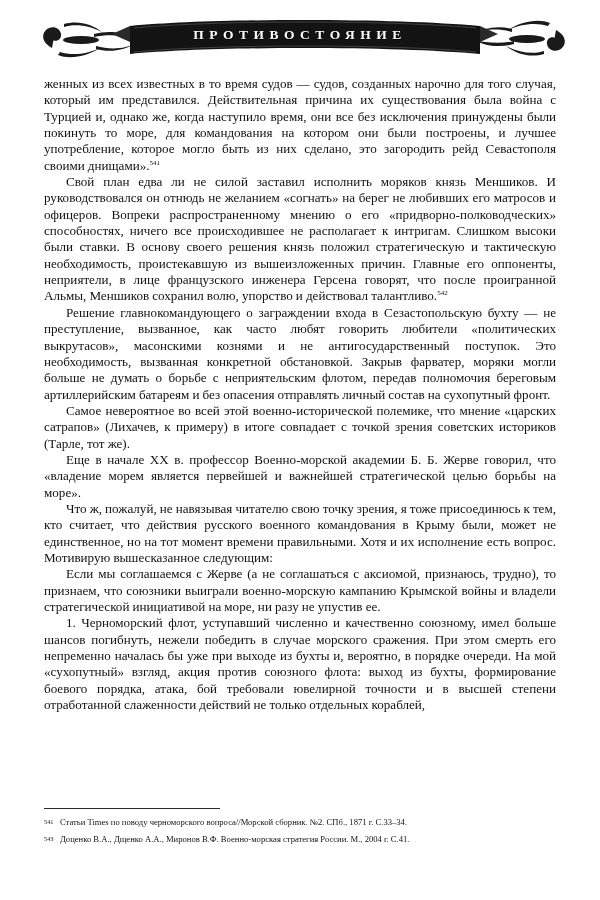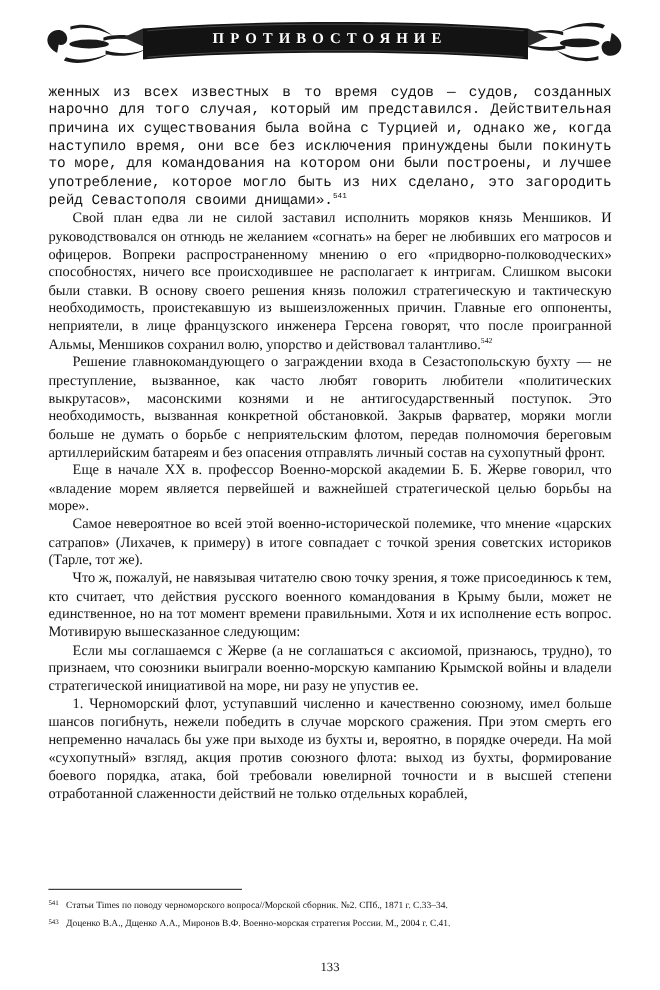--- a/index.html
+++ b/index.html
@@ -60,21 +60,20 @@
     margin: 0;
     text-align: justify;
     font-size: 13.1px;
     line-height: 16.35px;
     text-indent: 22px;
     hyphens: manual;
     word-spacing: -0.2px;
   }
   .body-text p.no-indent {
     text-indent: 0;
-    font-family: Liberation Mono, monospace;
   }
 
   
   .footnotes {
     position: absolute;
     left: 44px;
     right: 44px;
     bottom: 58px;
   }
   .fn-rule {
@@ -151,34 +150,33 @@
       <path d="M100 20 C182 12 358 12 442 20" stroke="#555" stroke-width="0.7" fill="none"></path>
       <path d="M100 44 C182 36 358 36 442 44" stroke="#555" stroke-width="0.7" fill="none"></path>
     </svg>
     <div class="banner-title">Противостояние</div>
   </div>
 
   <div class="body-text">
     <p class="no-indent"><span>женных из всех известных в то время судов — судов, созданных нарочно для того случая, который им представился. Действительная причина их существования была война с Турцией и, однако же, когда наступило время, они все без исключения принуждены были покинуть то море, для командования на котором они были построены, и лучшее употребление, которое могло быть из них сделано, это загородить рейд Севастополя своими днищами».</span><sup class="ref">541</sup></p>
     <p><span>Свой план едва ли не силой заставил исполнить моряков князь Меншиков. И руководствовался он отнюдь не желанием «согнать» на берег не любивших его матросов и офицеров. Вопреки распространенному мнению о его «придворно-полководческих» способностях, ничего все происходившее не располагает к интригам. Слишком высоки были ставки. В основу своего решения князь положил стратегическую и тактическую необходимость, проистекавшую из вышеизложенных причин. Главные его оппоненты, неприятели, в лице французского инженера Герсена говорят, что после проигранной Альмы, Меншиков сохранил волю, упорство и действовал талантливо.</span><sup class="ref">542</sup></p>
     <p>Решение главнокомандующего о заграждении входа в Сезастопольскую бухту — не преступление, вызванное, как часто любят говорить любители «политических выкрутасов», масонскими кознями и не антигосударственный поступок. Это необходимость, вызванная конкретной обстановкой. Закрыв фарватер, моряки могли больше не думать о борьбе с неприятельским флотом, передав полномочия береговым артиллерийским батареям и без опасения отправлять личный состав на сухопутный фронт.</p>
+    <p>Самое невероятное во всей этой военно-исторической полемике, что мнение «царских сатрапов» (Лихачев, к примеру) в итоге совпадает с точкой зрения советских историков (Тарле, тот же).</p>
     <p>Еще в начале XX в. профессор Военно-морской академии Б. Б. Жерве говорил, что «владение морем является первейшей и важнейшей стратегической целью борьбы на море».</p>
-    <p>Самое невероятное во всей этой военно-исторической полемике, что мнение «царских сатрапов» (Лихачев, к примеру) в итоге совпадает с точкой зрения советских историков (Тарле, тот же).</p>
     <p>Что ж, пожалуй, не навязывая читателю свою точку зрения, я тоже присоединюсь к тем, кто считает, что действия русского военного командования в Крыму были, может не единственное, но на тот момент времени правильными. Хотя и их исполнение есть вопрос. Мотивирую вышесказанное следующим:</p>
     <p>Если мы соглашаемся с Жерве (а не соглашаться с аксиомой, признаюсь, трудно), то признаем, что союзники выиграли военно-морскую кампанию Крымской войны и владели стратегической инициативой на море, ни разу не упустив ее.</p>
     <p>1. Черноморский флот, уступавший численно и качественно союзному, имел больше шансов погибнуть, нежели победить в случае морского сражения. При этом смерть его непременно началась бы уже при выходе из бухты и, вероятно, в порядке очереди. На мой «сухопутный» взгляд, акция против союзного флота: выход из бухты, формирование боевого порядка, атака, бой требовали ювелирной точности и в высшей степени отработанной слаженности действий не только отдельных кораблей,</p>
   </div>
 
   <div class="footnotes">
     <div class="fn-rule"></div>
     <div class="fn">
       <span class="fn-num">541</span>
       <span class="fn-text">Статьи Times по поводу черноморского вопроса//Морской сборник. №2. СПб., 1871 г. С.33–34.</span>
     </div>
     <div class="fn">
       <span class="fn-num">543</span>
       <span class="fn-text">Доценко В.А., Дщенко А.А., Миронов В.Ф. Военно-морская стратегия России. М., 2004 г. С.41.</span>
     </div>
   </div>
 
-  <div class="page-number">133</div>
 
 </div>
 
 </body></html>

